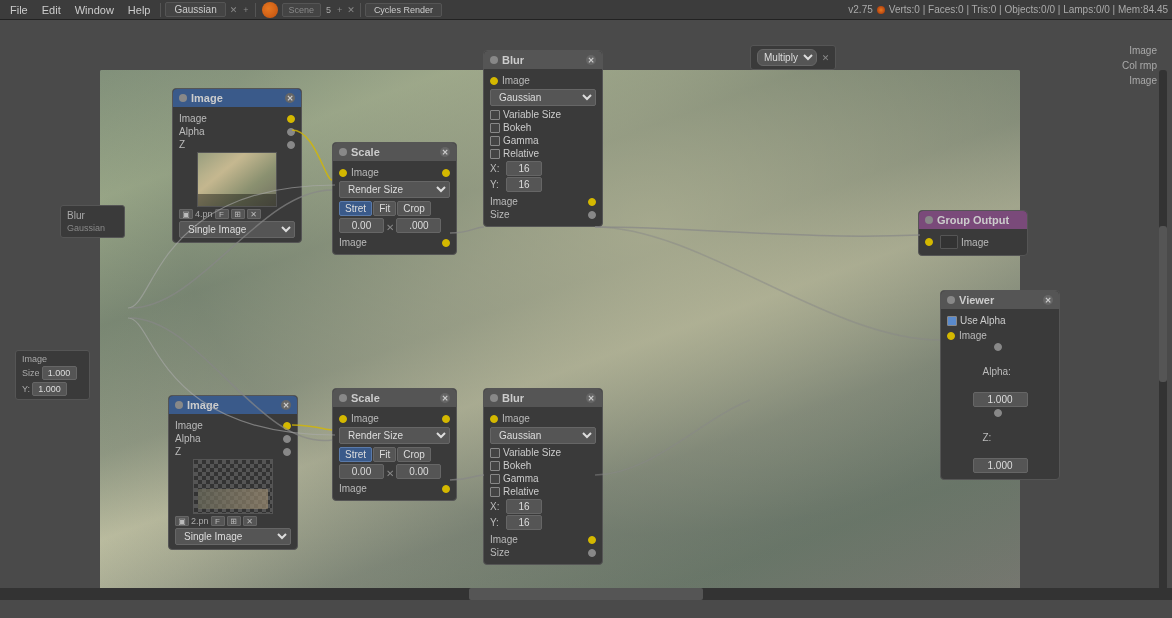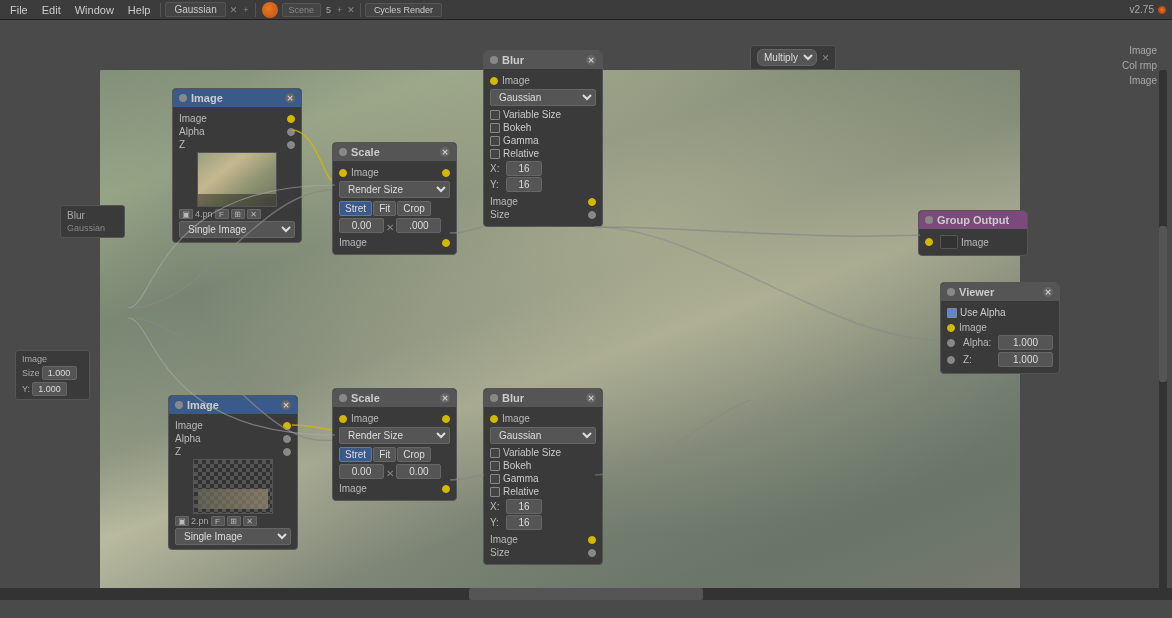--- a/index.html
+++ b/index.html
@@ -324,22 +324,23 @@
       justify-content: center;
     }
     .img-bar-text {
       font-size: 9px;
       color: #aaa;
     }
 
     .alpha-row {
       display: flex;
       align-items: center;
-      gap: 4px;
+      gap: 15px;
       margin: 2px 0;
+      flex-direction: column;
     }
     .alpha-field {
       background: #555;
       border: 1px solid #666;
       border-radius: 2px;
       padding: 1px;
       font-size: 10px;
       color: #ddd;
       width: 55px;
       text-align: center;
@@ -373,20 +374,21 @@
     <span style="font-size:9px;color:#888;background:#444;padding:1px 6px;border:1px solid #555;border-radius:2px;">Scene</span>
     <span style="font-size:9px;color:#aaa;padding:0 2px;">5</span>
     <span style="font-size:9px;color:#888;padding:0 1px;">+</span>
     <span style="font-size:9px;color:#888;padding:0 1px;">✕</span>
   </div>
   <div class="menu-bar-separator"></div>
   <span style="font-size:9px;color:#ccc;background:#444;padding:1px 8px;border:1px solid #555;border-radius:2px;">Cycles Render</span>
   <div class="menu-spacer"></div>
   <span class="menu-version">v2.75</span>
   <span style="width:8px;height:8px;background:radial-gradient(circle, #e87820, #a03008);border-radius:50%;margin:0 2px;display:inline-block;"></span>
+  <span class="menu-stats">Verts:0 | Faces:0 | Tris:0 | Objects:0/0 | Lamps:0/0 | Mem:84.45</span>
 </div>
 
 <div class="main-area">
 
   <div class="bg-image">
     <div style="width:100%;height:100%;background:linear-gradient(160deg, #8a9a80 0%, #aab890 15%, #7a8870 30%, #909880 45%, #c0c0a0 55%, #808878 70%, #6a7868 85%, #787870 100%);opacity:0.85;"></div>
 
     <div style="position:absolute;top:0;left:0;width:100%;height:100%;background:radial-gradient(ellipse at 60% 30%, rgba(180,180,150,0.6) 0%, rgba(100,110,100,0.3) 60%, transparent 100%);"></div>
   </div>
 
@@ -703,21 +705,21 @@
     </div>
     <div class="node-body">
       <div class="node-row">
         <div class="socket socket-in socket-yellow"></div>
         <div style="width:18px;height:14px;background:#333;border:1px solid #555;margin:0 3px;border-radius:1px;"></div>
         <span class="node-label">Image</span>
       </div>
     </div>
   </div>
 
-  <div class="node" style="left:940px;top:262px;width:120px;">
+  <div class="node" style="left:940px;top:270px;width:120px;">
     <div class="node-header header-viewer">
       <div class="node-header-dot"></div>
       <span>Viewer</span>
       <div class="node-close">✕</div>
     </div>
     <div class="node-body">
       <div class="node-checkbox-row">
         <div class="node-checkbox checked"></div>
         <span>Use Alpha</span>
       </div>

